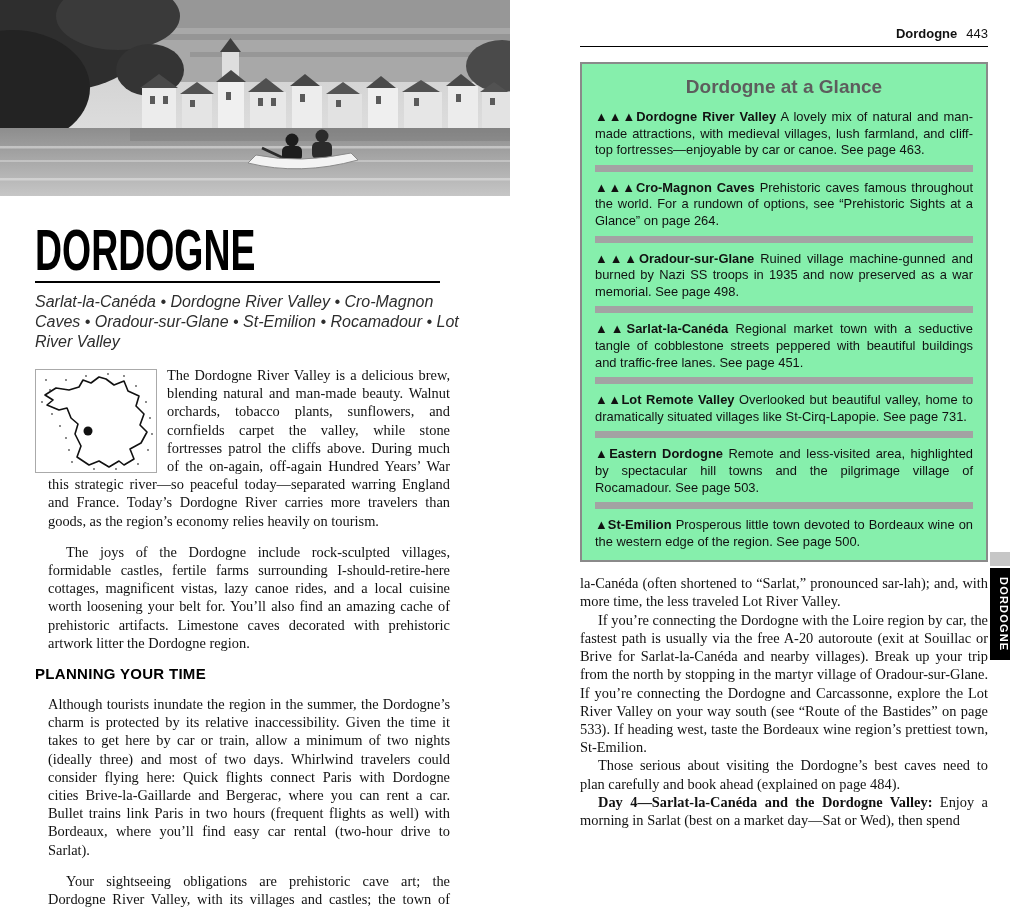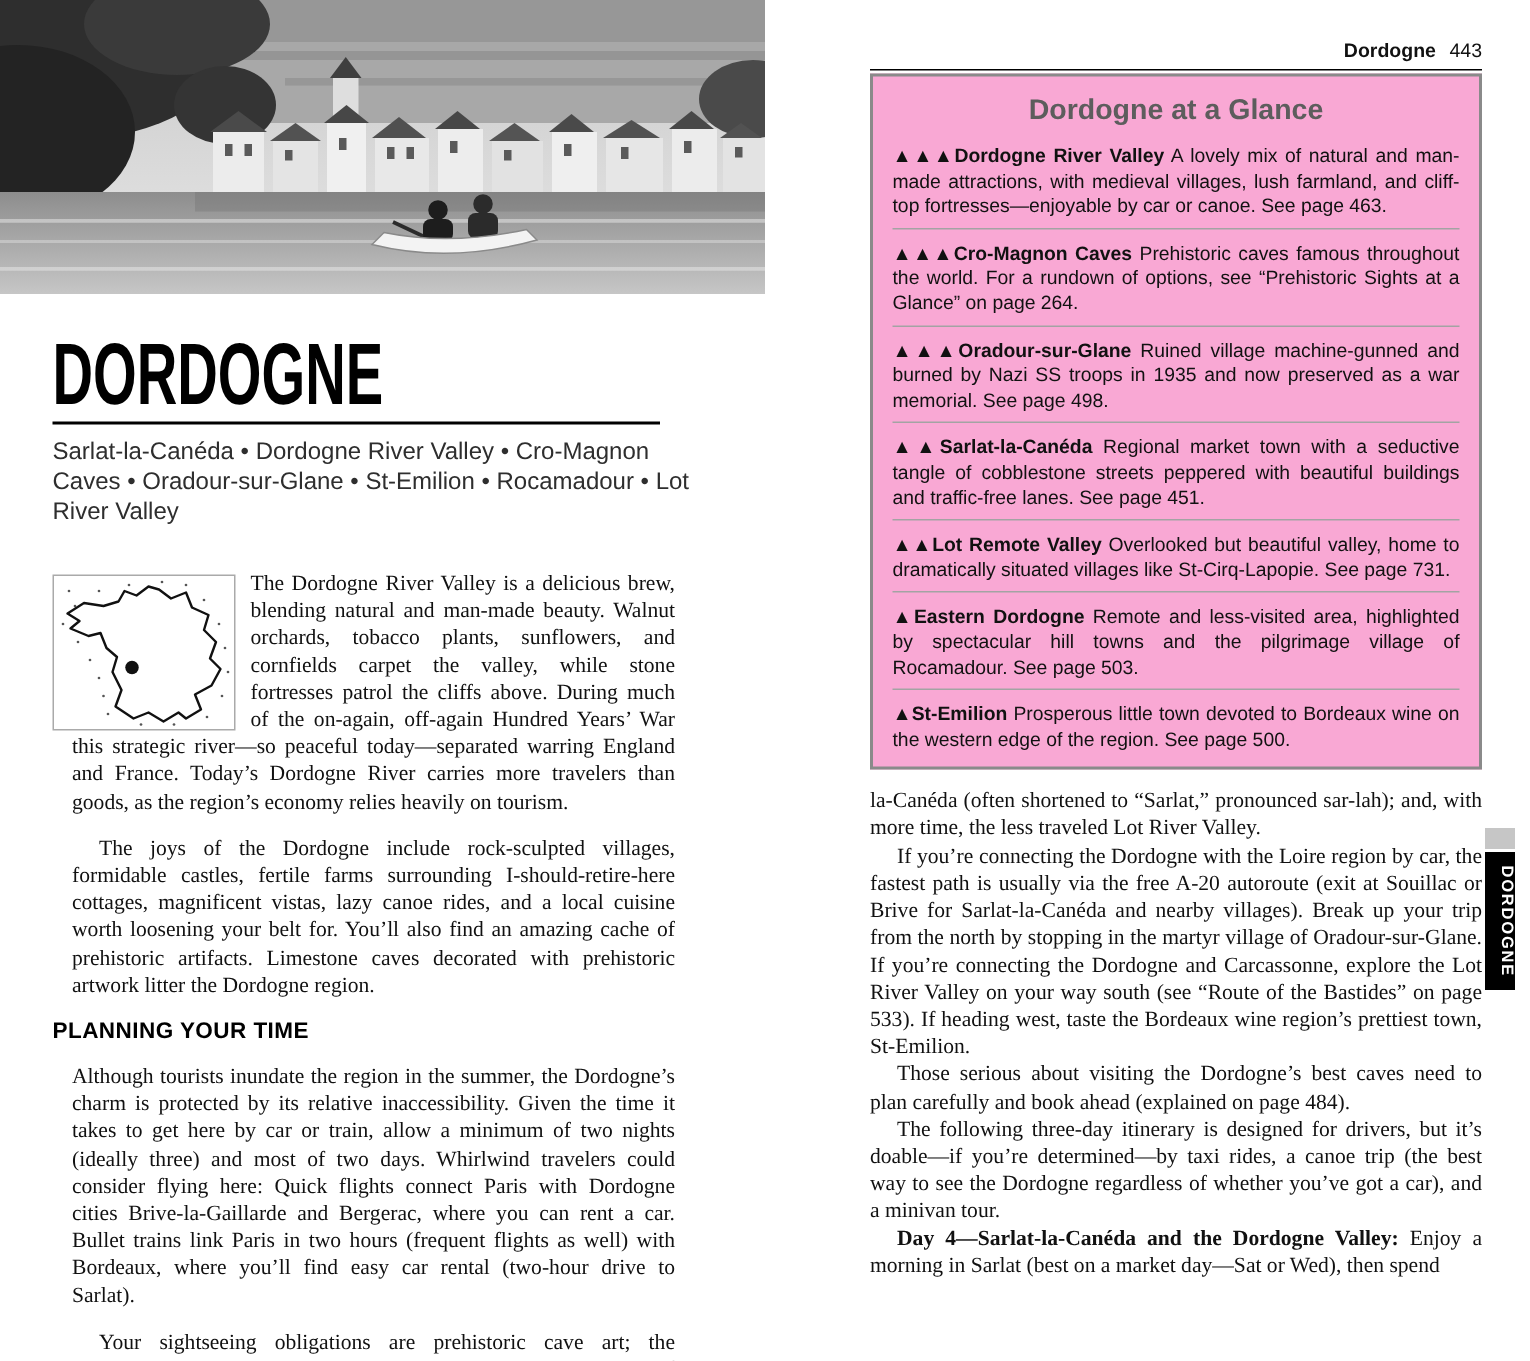--- a/index.html
+++ b/index.html
@@ -16,22 +16,22 @@
 
   
   .left-col { position:absolute; left:35px; top:228px; width:428px; }
   .chapter-title {
     font-family:"Liberation Sans", sans-serif; font-weight:bold; font-size:52px;
     line-height:50px; margin:0; transform:scale(0.72,1.12); transform-origin:0 100%;
     letter-spacing:0; white-space:nowrap; color:#000;
   }
   .title-rule { width:405px; border-bottom:2px solid #000; margin-top:3px; }
   .subtitle {
-    font-family:"Liberation Sans", sans-serif; font-size:16px;
-    line-height:20px; color:#2e2e2e; margin:9px 0 28px 0;
+    font-family:"Liberation Sans", sans-serif; font-style:italic; font-size:16px;
+    line-height:20px; color:#2e2e2e; margin:9px 0 14px 0;
   }
   .map-figure {
     float:left; width:122px; height:104px; margin:3px 10px 2px 0;
     border:1px solid #aaa; background:#fff;
   }
   .body-text p { margin:13px; font-size:14.4px; line-height:18.2px; text-align:justify; }
   .indent { text-indent:18px; }
   .planning-heading {
     clear:both; font-family:"Liberation Sans", sans-serif; font-weight:bold;
     font-size:15px; letter-spacing:0.3px; margin:11px 0 3px 0; color:#000;
@@ -39,28 +39,28 @@
 
   
   .right-col { position:absolute; left:580px; top:26px; width:408px; }
   .page-header {
     display:flex; justify-content:flex-end; align-items:baseline; gap:9px;
     font-family:"Liberation Sans", sans-serif; font-size:13px;
     padding-bottom:5px; border-bottom:1.5px solid #000;
   }
   .page-header .chapter-name { font-weight:bold; }
 
-  .glance-box { border:2px solid #8a8a8a; margin-top:2px; padding:11px 13px 2px 13px; background:#f9a8d4; }
+  .glance-box { border:2px solid #8a8a8a; margin-top:15px; padding:11px 13px 2px 13px; background:#86efac; }
   .glance-title {
     text-align:center; font-family:"Liberation Sans", sans-serif; font-weight:bold;
     font-size:19px; color:#5d5d5d; margin:1px 0 11px 0;
   }
   .entry {
     font-family:"Liberation Sans", sans-serif; font-size:12.9px; line-height:16.6px;
-    text-align:justify; margin:0 0 8px 0; padding-bottom:6px; border-bottom:1px solid #a3a3a3;
+    text-align:justify; margin:0 0 8px 0; padding-bottom:6px; border-bottom:7px solid #a3a3a3;
     color:#111;
   }
   .entry:last-child { border-bottom:none; margin-bottom:2px; }
   .entry b { font-weight:bold; }
   .entry .rating { letter-spacing:-0.5px; }
 
   .right-body { margin-top:12px; }
   .right-body p { margin:0; font-size:14.4px; line-height:18.2px; text-align:justify; }
   .right-body b { font-weight:bold; }
 
@@ -219,21 +219,20 @@
       <p class="entry"><b><span class="rating">▲▲</span><span>Sarlat-la-Canéda</span></b> <span>Regional market town with a seductive tangle of cobblestone streets peppered with beautiful buildings and traffic-free lanes. See page 451.</span></p>
       <p class="entry"><b><span class="rating">▲▲</span><span>Lot Remote Valley</span></b> <span>Overlooked but beautiful valley, home to dramatically situated villages like St-Cirq-Lapopie. See page 731.</span></p>
       <p class="entry"><b><span class="rating">▲</span><span>Eastern Dordogne</span></b> <span>Remote and less-visited area, highlighted by spectacular hill towns and the pilgrimage village of Rocamadour. See page 503.</span></p>
       <p class="entry"><b><span class="rating">▲</span><span>St-Emilion</span></b> <span>Prosperous little town devoted to Bordeaux wine on the western edge of the region. See page 500.</span></p>
     </div>
 
     <div class="right-body">
       <p><b></b><span>la-Canéda (often shortened to “Sarlat,” pronounced sar-lah); and, with more time, the less traveled Lot River Valley.</span></p>
       <p class="indent"><b></b><span>If you’re connecting the Dordogne with the Loire region by car, the fastest path is usually via the free A-20 autoroute (exit at Souillac or Brive for Sarlat-la-Canéda and nearby villages). Break up your trip from the north by stopping in the martyr village of Oradour-sur-Glane. If you’re connecting the Dordogne and Carcassonne, explore the Lot River Valley on your way south (see “Route of the Bastides” on page 533). If heading west, taste the Bordeaux wine region’s prettiest town, St-Emilion.</span></p>
       <p class="indent"><b></b><span>Those serious about visiting the Dordogne’s best caves need to plan carefully and book ahead (explained on page 484).</span></p>
-      <p class="indent"><b></b><span>The following three-day itinerary is designed for drivers, but it’s doable—if you’re determined—by taxi rides, a canoe trip (the best way to see the Dordogne regardless of whether you’ve got a car), and a minivan tour.</span></p>
       <p class="indent"><b>Day 4—Sarlat-la-Canéda and the Dordogne Valley:</b><span> Enjoy a morning in Sarlat (best on a market day—Sat or Wed), then spend</span></p>
     </div>
   </div>
 
   <div class="side-tab">
     <div class="tab-shadow"></div>
     <div class="tab-black">DORDOGNE</div>
   </div>
 
 </div>

